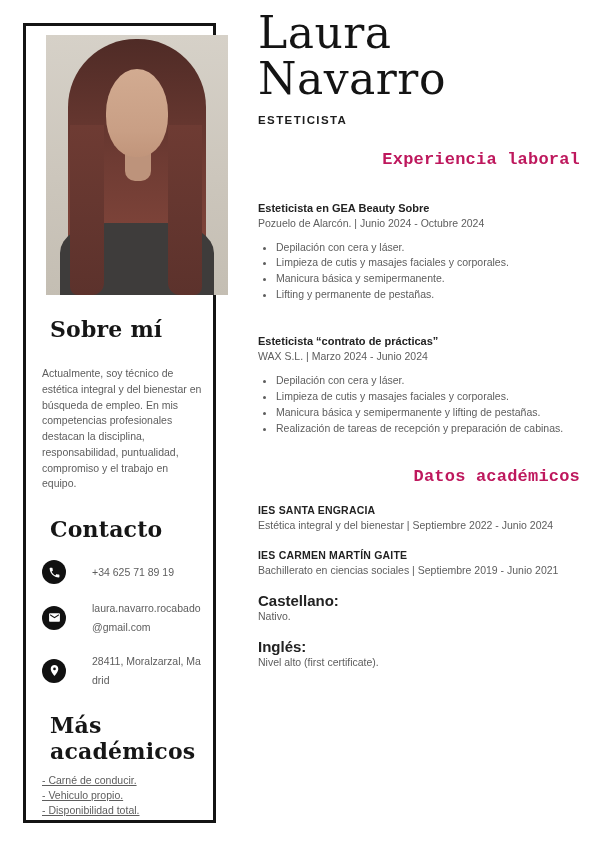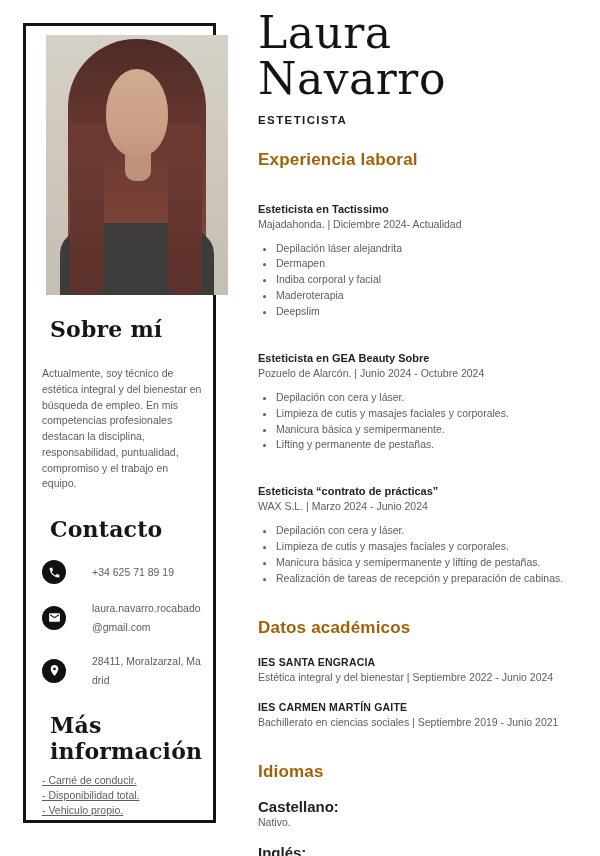--- a/index.html
+++ b/index.html
@@ -88,22 +88,22 @@
   .name {
     font-family:"DejaVu Serif","Liberation Serif",serif;
     font-weight:400; font-size:44px; line-height:1.04; color:#141414;
     letter-spacing:.5px;
   }
   .role {
     margin-top:12px; font-size:11.5px; font-weight:bold;
     letter-spacing:1.4px; color:#1d1d1d;
   }
   .main-heading {
-    font-family:Liberation Sans, sans-serif;
-    font-weight:bold; font-size:17px; color:#a16207; letter-spacing:.2px;
+    font-family:Liberation Mono, monospace;
+    font-weight:bold; font-size:17px; color:#be185d; letter-spacing:.2px;text-align:right;
   }
   .exp-heading { margin-top:24px; }
   .job { margin-top:33px; }
   .job-title { font-size:11px; font-weight:bold; color:#222222; }
   .job-meta { margin-top:3px; font-size:10.5px; color:#5d5d5d; }
   .job-bullets { margin-top:12px; padding-left:18px; }
   .job-bullets li {
     font-size:10.5px; color:#5d5d5d; line-height:1.32; margin-bottom:2px;
   }
   .edu-heading { margin-top:32px; }
@@ -160,49 +160,38 @@
       <div class="contact-row">
         <span class="icon-circle">
           <svg viewBox="0 0 24 24">
               <path fill="#ffffff" d="M12 2C8.1 2 5 5.1 5 9c0 5.2 7 13 7 13s7-7.8 7-13c0-3.9-3.1-7-7-7zm0 9.5A2.5 2.5 0 1 1 12 6.5a2.5 2.5 0 0 1 0 5z"></path>
             </svg>
         </span>
         <span class="contact-text">28411, Moralzarzal, Madrid</span>
       </div>
     </div>
 
-    <div class="side-heading more-heading">Más información</div>
+    <div class="side-heading more-heading">Más académicos</div>
     <ul class="more-list">
       <li>- Carné de conducir.</li>
+      <li>- Vehiculo propio.</li>
       <li>- Disponibilidad total.</li>
-      <li>- Vehiculo propio.</li>
     </ul>
   </div>
 
   <div class="main">
 
     <div class="name">
       <div>Laura</div>
       <div>Navarro</div>
     </div>
     <div class="role">ESTETICISTA</div>
 
     <div class="main-heading exp-heading">Experiencia laboral</div>
 
-    <div class="job">
-      <div class="job-title">Esteticista en Tactissimo</div>
-      <div class="job-meta">Majadahonda. | Diciembre 2024- Actualidad</div>
-      <ul class="job-bullets">
-        <li>Depilación láser alejandrita</li>
-        <li>Dermapen</li>
-        <li>Indiba corporal y facial</li>
-        <li>Maderoterapia</li>
-        <li>Deepslim</li>
-      </ul>
-    </div>
 
     <div class="job">
       <div class="job-title">Esteticista en GEA Beauty Sobre</div>
       <div class="job-meta">Pozuelo de Alarcón. | Junio 2024 - Octubre 2024</div>
       <ul class="job-bullets">
         <li>Depilación con cera y láser.</li>
         <li>Limpieza de cutis y masajes faciales y corporales.</li>
         <li>Manicura básica y semipermanente.</li>
         <li>Lifting y permanente de pestañas.</li>
       </ul>
@@ -223,21 +212,20 @@
 
     <div class="edu-entry">
       <div class="edu-school">IES SANTA ENGRACIA</div>
       <div class="edu-detail">Estética integral y del bienestar | Septiembre 2022 - Junio 2024</div>
     </div>
     <div class="edu-entry">
       <div class="edu-school">IES CARMEN MARTÍN GAITE</div>
       <div class="edu-detail">Bachillerato en ciencias sociales | Septiembre 2019 - Junio 2021</div>
     </div>
 
-    <div class="main-heading lang-heading">Idiomas</div>
 
     <div class="lang-entry">
       <div class="lang-name">Castellano:</div>
       <div class="lang-level">Nativo.</div>
     </div>
     <div class="lang-entry">
       <div class="lang-name">Inglés:</div>
       <div class="lang-level">Nivel alto (first certificate).</div>
     </div>
 

